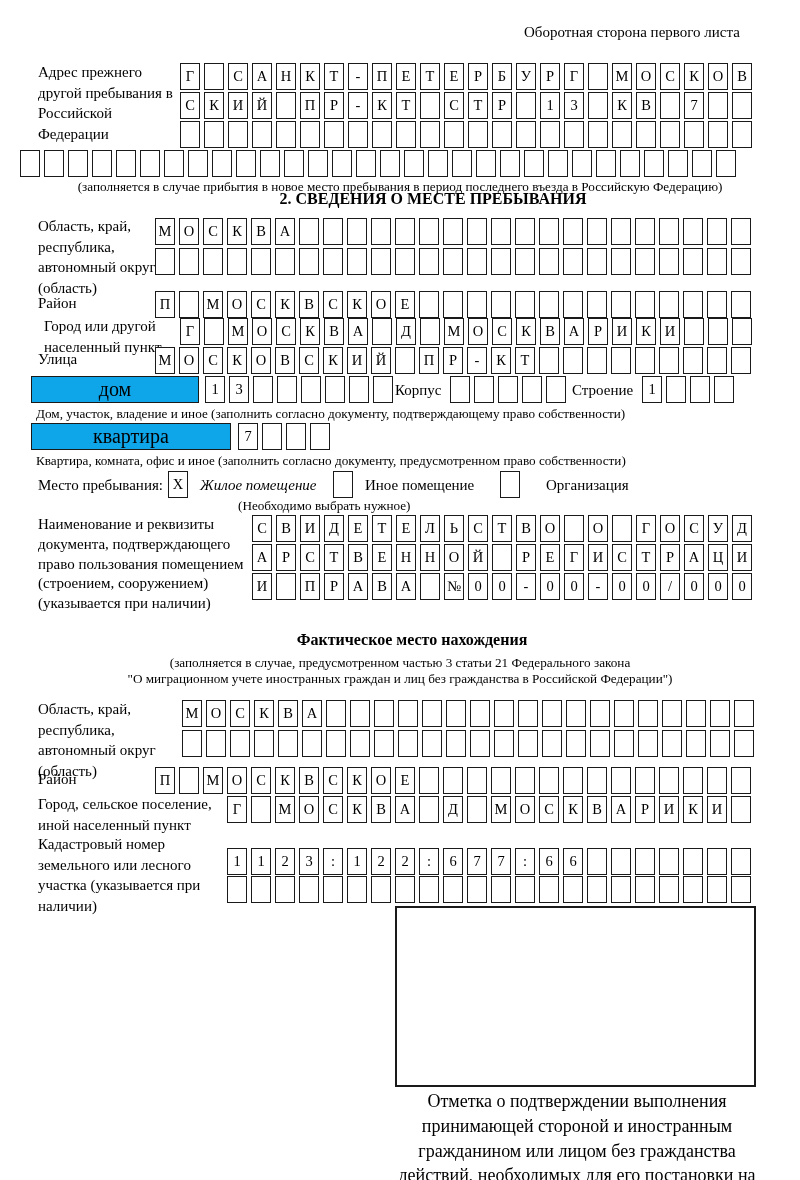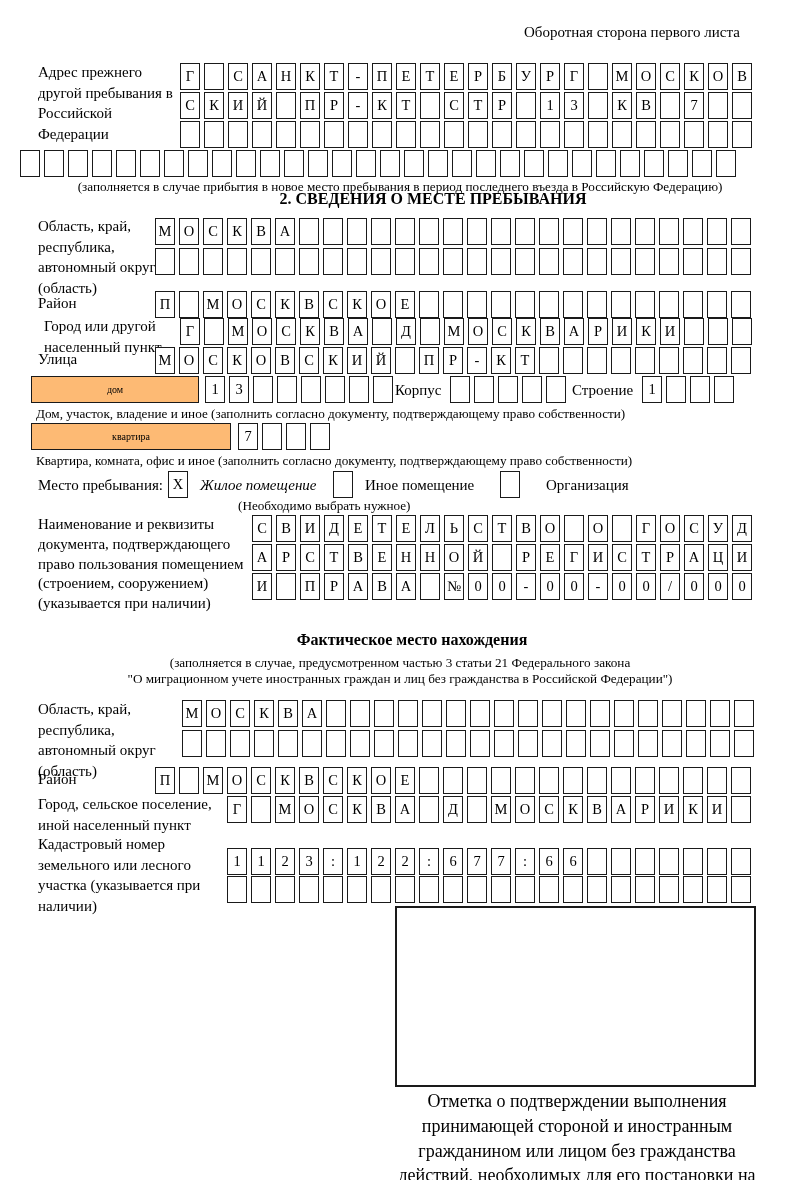--- a/index.html
+++ b/index.html
@@ -16,21 +16,21 @@
   .cell {
     width:20px; height:27px; box-sizing:border-box;
     border:1.6px solid #1a1a1a; background:#fff;
     display:flex; align-items:center; justify-content:center;
     font-size:14.5px; font-family:"Liberation Serif", serif;
     flex:0 0 auto;
   }
   .widebox {
     position:absolute; box-sizing:border-box; border:1.6px solid #1a1a1a;
     display:flex; align-items:center; justify-content:center;
-    font-size:10px; background:#fdba74;
+    font-size:20px; background:#0ea5e9;
   }
   .stamp-box { position:absolute; border:2px solid #1a1a1a; background:#fff; }
   .hdr { font-size:16px; font-weight:bold; }
 </style>
 </head>
 <body>
 
 <div class="abs label" style="left:524px; top:22px; width:260px;">Оборотная сторона первого листа</div>
 
 <div class="abs label" style="left:38px; top:62px; width:145px;">Адрес прежнего другой пребывания в Российской Федерации</div>
@@ -322,21 +322,21 @@
 <div class="abs small-note" style="left:36px; top:406px; width:740px;">Дом, участок, владение и иное (заполнить согласно документу, подтверждающему право собственности)</div>
 
 <div class="widebox" style="left:31px; top:423px; width:200px; height:27px;">квартира</div>
 <div class="cellrow" style="left:238px; top:423px;">
     <span class="cell">7</span>
     <span class="cell"></span>
     <span class="cell"></span>
     <span class="cell"></span>
   </div>
 
-<div class="abs small-note" style="left:36px; top:453px; width:740px;">Квартира, комната, офис и иное (заполнить согласно документу, подтверждающему право собственности)</div>
+<div class="abs small-note" style="left:36px; top:453px; width:740px;">Квартира, комната, офис и иное (заполнить согласно документу, предусмотренном право собственности)</div>
 
 <div class="abs label" style="left:38px; top:475px;">Место пребывания:</div>
 <div class="cellrow" style="left:168px; top:471px;">
   <span class="cell">X</span>
 </div>
 <div class="abs label" style="left:200px; top:475px;font-style:italic;">Жилое помещение</div>
 <div class="cellrow" style="left:333px; top:471px;">
   <span class="cell"></span>
 </div>
 <div class="abs label" style="left:365px; top:475px;">Иное помещение</div>

